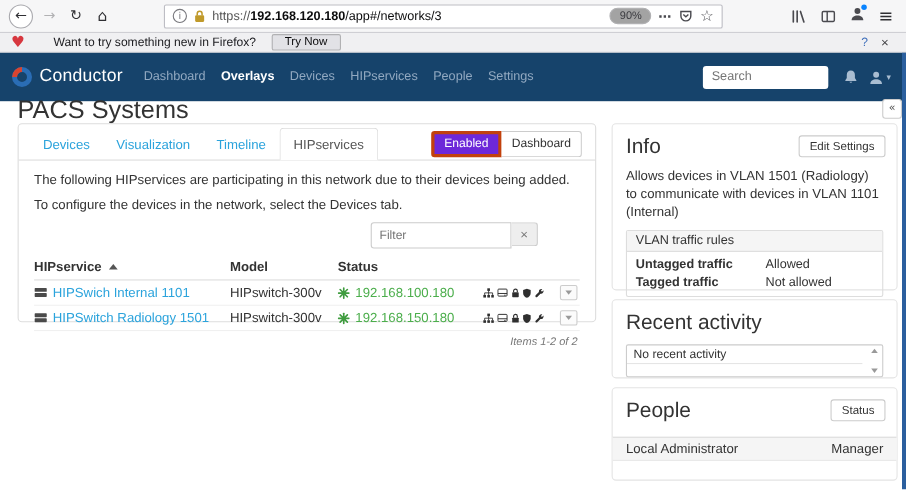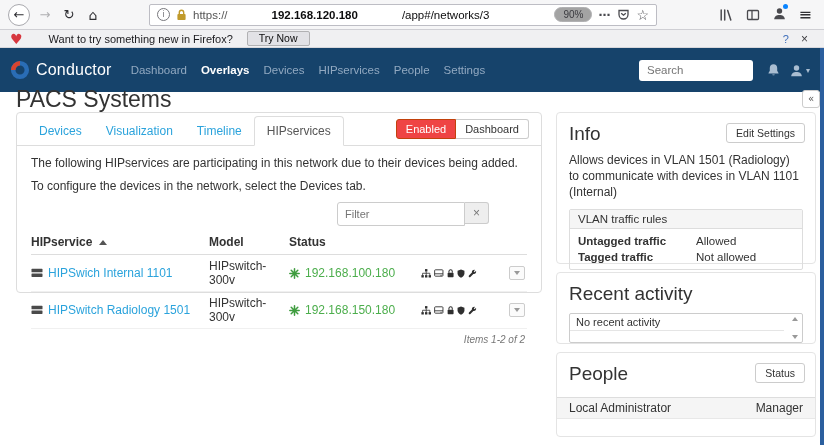--- a/index.html
+++ b/index.html
@@ -26,21 +26,21 @@
   .home-btn { width:20px; font-size:14px; }
   .urlbar {
     margin-left:46px; width:508px; height:22px; background:#fff;
     border:1px solid #bdbdc4; border-radius:2px;
     display:flex; align-items:center; padding:0 7px; gap:6px;
   }
   .circle-i {
     width:13px; height:13px; border-radius:50%; border:1px solid #77777c;
     color:#77777c; font-size:9px; line-height:11px; text-align:center; flex:none;
   }
-  .url-text { display:flex; align-items:center; font-size:11.5px; color:#0c0c0d; white-space:nowrap;gap:44px; }
+  .url-text { display:flex; align-items:center; font-size:11.5px; color:#0c0c0d; white-space:nowrap; }
   .url-scheme { color:#555; }
   .url-host { font-weight:bold; }
   .zoom-pill {
     margin-left:auto; font-size:10px; color:#3a3a3f; background:#a3a3a3;
     border:1px solid #b1b1b3; border-radius:9px; padding:1px 8px; cursor:pointer;
   }
   .dots-btn { font-size:12px; font-weight:bold; color:#4a4a4f; letter-spacing:1px; cursor:pointer; }
   .star-btn { font-size:14px; color:#4a4a4f; cursor:pointer; }
   .tb-right { margin-left:auto; display:flex; align-items:center; gap:13px; padding-right:4px; }
   .account-wrap { position:relative; }
@@ -92,21 +92,21 @@
     border:1px solid #ddd; border-radius:4px; background:#fff;
   }
   .tab-row { position:relative; height:33px; border-bottom:1px solid #ddd; padding-left:10px; display:flex; align-items:flex-end; }
   .tab { font-size:12px; color:#2ba3dc; padding:7px 12px; cursor:pointer; }
   .tab.active {
     color:#555; background:#fff; border:1px solid #ddd; border-bottom:1px solid #fff;
     border-radius:4px 4px 0 0; margin-bottom:-1px;
   }
   .btn-group { position:absolute; right:12px; top:6px; display:flex; }
   .btn-on {
-    background:#ef4444; border:1px solid #c2410c; color:#fff; font-size:11px;
+    background:#6d28d9; border:3px solid #c2410c; color:#fff; font-size:11px;
     padding:3px 9px; border-radius:3px 0 0 3px; cursor:pointer;
   }
   .btn-off {
     background:#fff; border:1px solid #ccc; border-left:none; color:#333; font-size:11px;
     padding:3px 9px; border-radius:0 3px 3px 0; cursor:pointer;
   }
   .card-body { padding:10px 14px 0; }
   .desc { margin:0 0 9px; font-size:12px; color:#333; }
   .filter-row { display:flex; justify-content:flex-end; margin:0 38px 6px 0; }
   .filter-input {
@@ -114,21 +114,21 @@
     padding:0 7px; font-size:11px; color:#555; font-family:"Liberation Sans",sans-serif;
   }
   .filter-clear {
     width:24px; height:22px; border:1px solid #ccc; border-left:none; background:#eee;
     border-radius:0 3px 3px 0; color:#777; font-size:12px; display:flex;
     align-items:center; justify-content:center; cursor:pointer;
   }
   .thead { display:flex; align-items:center; border-bottom:1px solid #ddd; padding:3px 0 5px; font-size:12px; font-weight:bold; color:#333; }
   .trow { display:flex; align-items:center; padding:4px 0; border-bottom:1px solid #f0f0f0; font-size:12px; }
   .col-name { width:178px; display:flex; align-items:center; gap:5px; }
-  .col-model { width:80px; }
+  .col-model { width:98px; }
   .col-status { width:132px; display:flex; align-items:center; gap:5px; }
   .col-icons { width:56px; display:flex; align-items:center; gap:3px; }
   .col-action { flex:1; display:flex; justify-content:flex-end; padding-right:2px; }
   .sort-caret { width:0; height:0; border-left:4px solid transparent; border-right:4px solid transparent; border-bottom:5px solid #555; margin-left:2px; }
   .row-link { color:#2ba3dc; cursor:pointer; }
   .ip { color:#4cae4c; }
   .dd-btn {
     width:16px; height:14px; border:1px solid #ccc; border-radius:2px; background:#fbfbfb;
     display:flex; align-items:center; justify-content:center; cursor:pointer;
   }

